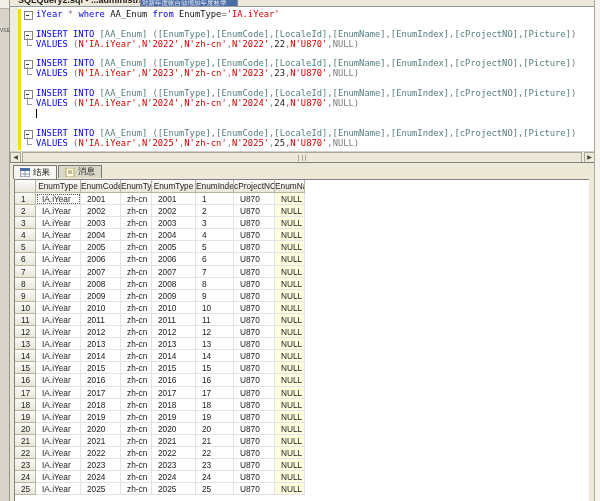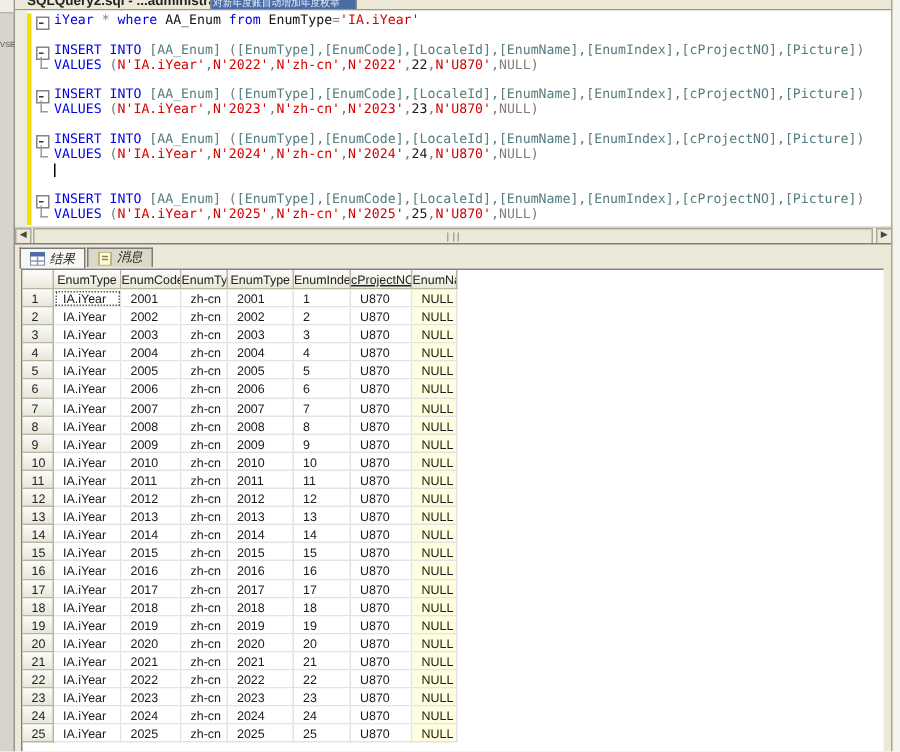--- a/index.html
+++ b/index.html
@@ -64,21 +64,21 @@
   .sb-thumb { position:absolute; left:12px; top:0; width:560px; height:11px; background:#ece9d8;
               border:1px solid #aca899; }
   .sb-grip { position:absolute; left:50%; top:2px; margin-left:-4px; width:8px; height:6px;
              border-left:1px solid #aca899; border-right:1px solid #aca899; }
   .sb-grip::before { content:""; position:absolute; left:3px; top:0; width:1px; height:6px;
                      background:#aca899; }
 
   
   .results { position:absolute; left:0; top:162px; width:585px; height:339px; background:#ece9d8;
              border-top:1px solid #808080; }
-  .rtabs { position:absolute; left:3px; top:2px; height:13px; display:flex;font-style:italic; }
+  .rtabs { position:absolute; left:3px; top:2px; height:13px; display:flex; }
   .rtab { height:13px; display:flex; align-items:center; padding:0 6px; margin-right:1px;
           border:1px solid #7a7a7a; border-bottom:none; background:#dcd8c8; font-size:8.5px;
           color:#222; }
   .rtab.active { background:#f7f6f1; height:14px; }
   .rtab .ticon { width:10px; height:9px; margin-right:3px; flex:0 0 10px; }
 
   .grid-wrap { position:absolute; left:4px; right:6px; top:16px; bottom:0; background:#fff;
                border-top:1px solid #808080; border-left:1px solid #808080; overflow:hidden; }
   .grow { display:flex; height:12.1px; }
   .ghead { height:13px; }
@@ -201,21 +201,21 @@
         </div>
       </div>
       <div class="grid-wrap">
           <div class="grow ghead">
             <div class="gcell" style="width: 21px;"></div>
             <div class="gcell" style="width: 45px;">EnumType</div>
             <div class="gcell" style="width: 40px;">EnumCode</div>
             <div class="gcell" style="width: 31px;">EnumType</div>
             <div class="gcell" style="width: 44px;">EnumType</div>
             <div class="gcell" style="width: 38px;">EnumIndex</div>
-            <div class="gcell" style="width: 41px; text-decoration: underline;">cProjectNO</div>
+            <div class="gcell" style="width: 41px;">cProjectNO</div>
             <div class="gcell" style="width: 30px;">EnumName</div>
           </div>
           <div class="grow">
             <div class="gcell rownum" style="width: 21px;">1</div>
             <div class="gcell focuscell" style="width: 45px;">IA.iYear</div>
             <div class="gcell" style="width: 40px;">2001</div>
             <div class="gcell" style="width: 31px;">zh-cn</div>
             <div class="gcell" style="width: 44px;">2001</div>
             <div class="gcell" style="width: 38px;">1</div>
             <div class="gcell" style="width: 41px;">U870</div>

